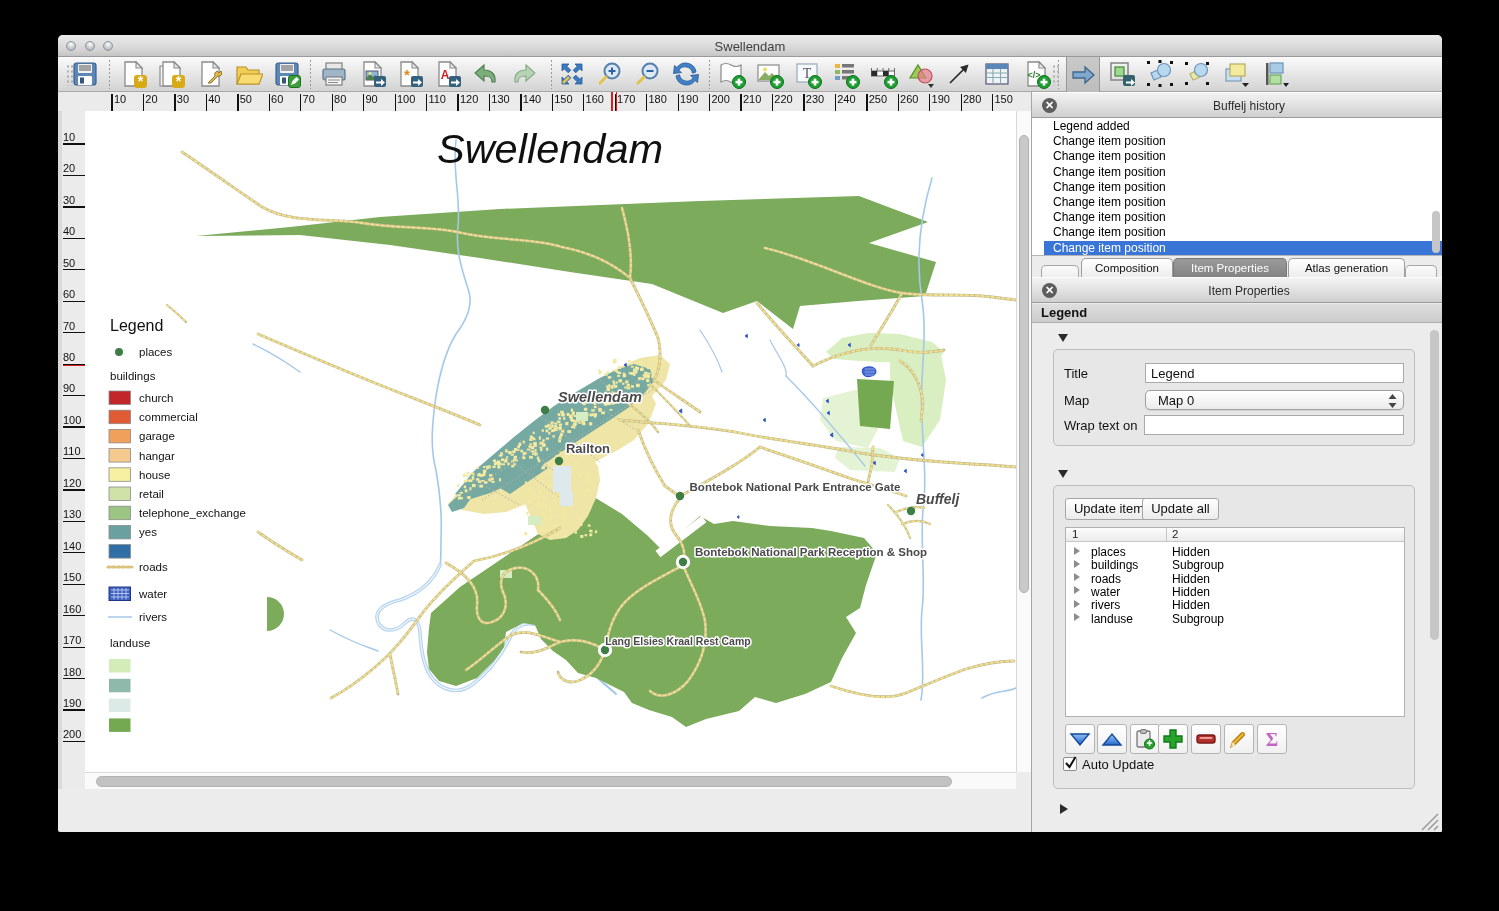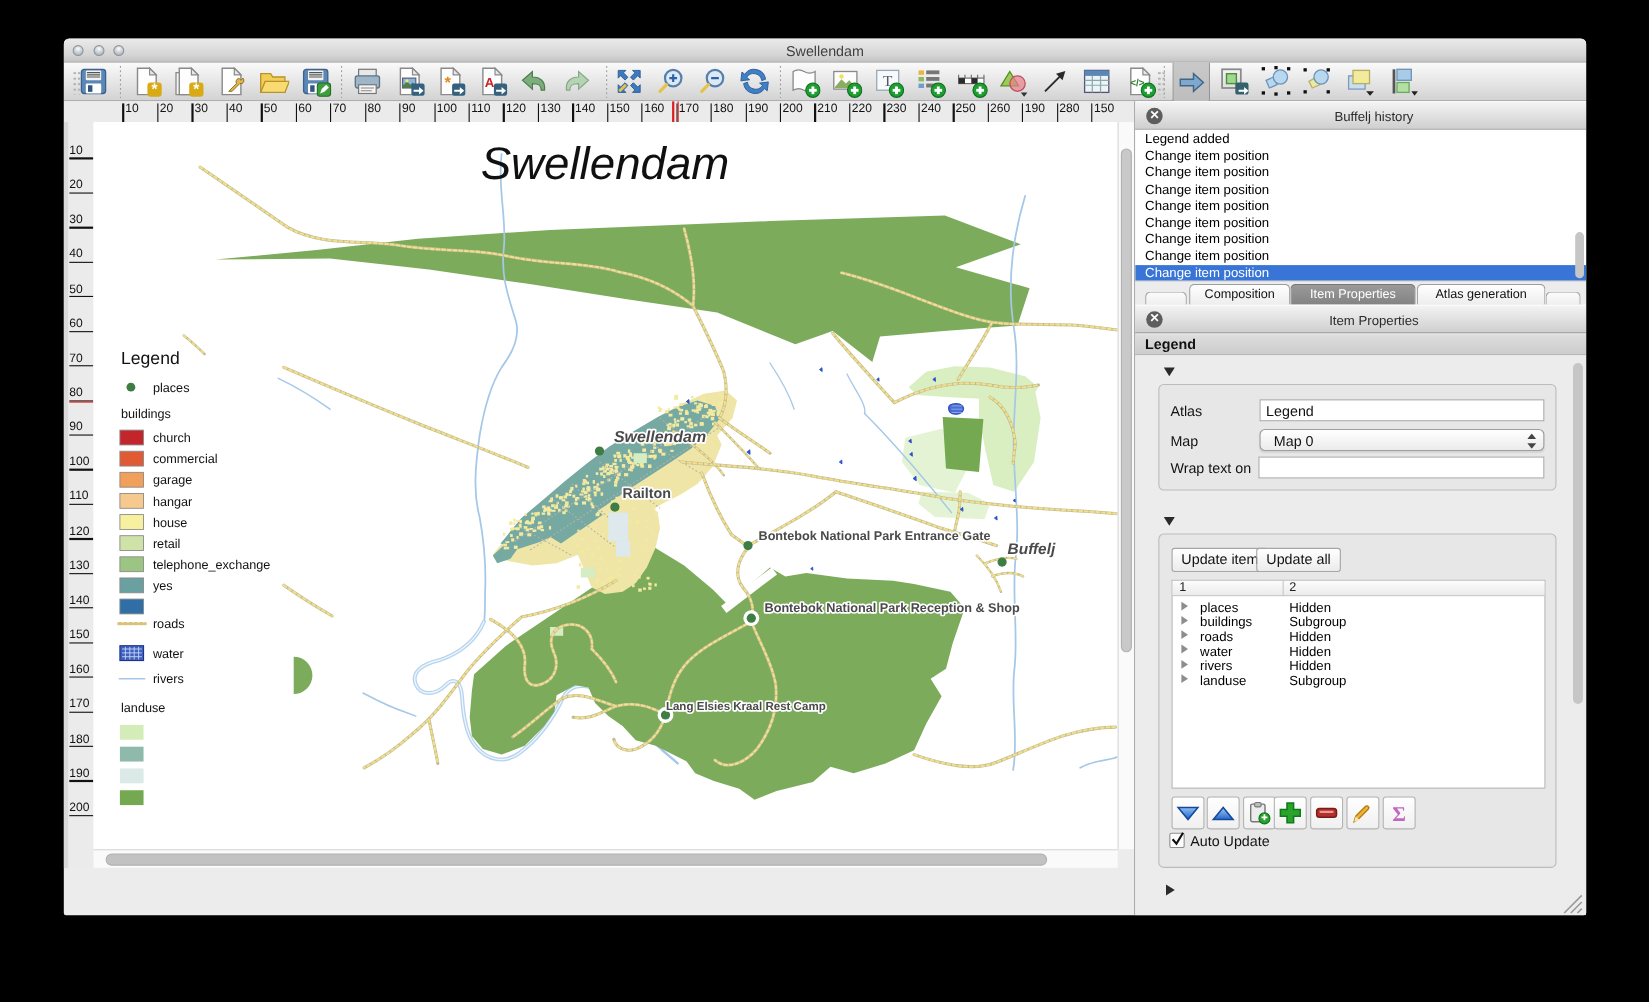--- a/index.html
+++ b/index.html
@@ -26,21 +26,21 @@
 #hsb{position:absolute;left:27px;top:737px;width:931px;height:17px;background:#fafafa;border-top:1px solid #d8d8d8;}
 #hsb .thumb{position:absolute;left:11px;top:3px;width:856px;height:11px;border-radius:6px;background:#c2c2c2;border:1px solid #b2b2b2;}
 #botbar{position:absolute;left:0;top:754px;width:973px;height:43px;background:#ececec;border-top:1px solid #cfcfcf;}
 .pushbtn{position:absolute;height:22px;background:linear-gradient(#ffffff,#ededed);border:1px solid #a3a3a3;border-radius:5px;font-size:13px;color:#1a1a1a;text-align:center;line-height:20px;box-shadow:0 1px 0 rgba(255,255,255,.7);}
 
 #dock{position:absolute;left:973px;top:57px;width:411px;height:740px;background:#ececec;border-left:1px solid #a6a6a6;}
 .phead{position:absolute;left:0;width:100%;height:26px;background:linear-gradient(#f3f3f3,#cfcfcf);border-bottom:1px solid #9b9b9b;border-top:1px solid #fdfdfd;}
 .phead .ptitle{position:absolute;left:30px;right:6px;text-align:center;top:6px;font-size:12px;color:#2c2c2c;}
 .phead .pclose{position:absolute;left:10px;top:5px;width:15px;height:15px;border-radius:50%;background:#5d5d5d;color:#fff;font-size:11px;line-height:15px;text-align:center;font-weight:bold;}
 #chlist{position:absolute;left:0;top:26px;width:100%;height:138px;background:#fff;border-bottom:1px solid #b5b5b5;overflow:hidden;}
-.chrow{position:absolute;left:0;width:100%;height:15.2px;font-size:12px;color:#000;padding-left:9px;line-height:15.2px;}
+.chrow{position:absolute;left:12px;width:100%;height:15.2px;font-size:12px;color:#000;padding-left:9px;line-height:15.2px;}
 .chsel{background:#3875d7;color:#fff;}
 #chsb{position:absolute;right:2px;top:93px;width:8px;height:42px;border-radius:4px;background:#c6c6c6;}
 
 #tabrow{position:absolute;left:0;top:164px;width:100%;height:21px;background:#ececec;}
 .tab{position:absolute;top:2px;height:19px;border:1px solid #9d9d9d;border-bottom:none;border-radius:5px 5px 0 0;background:linear-gradient(#ffffff,#ededed);font-size:11.5px;color:#111;text-align:center;line-height:18px;}
 .tabactive{background:linear-gradient(#9a9a9a,#838383);color:#fff;border-color:#787878;}
 .tabstub{position:absolute;top:9px;height:12px;border:1px solid #a5a5a5;border-bottom:none;border-radius:5px 5px 0 0;background:linear-gradient(#fbfbfb,#efefef);}
 
 #legbar{position:absolute;left:0;top:212px;width:100%;height:19px;background:linear-gradient(#dedede,#cccccc);border-bottom:1px solid #adadad;font-size:13px;font-weight:bold;color:#111;padding-left:9px;line-height:18px;}
 #ipbody{position:absolute;left:0;top:231px;width:100%;height:509px;background:#ececec;overflow:hidden;}
@@ -1010,21 +1010,21 @@
       <div class="phead" style="top:185px">
         <div class="pclose">✕</div>
         <div class="ptitle">Item Properties</div>
       </div>
       <div id="legbar">Legend</div>
       <div id="ipbody">
         <div class="ipsb" style="top:7px;height:310px"></div>
         <div class="tri-d" style="left:26px;top:11px"></div>
         <div class="sechead" style="left:43px;top:8px">Main properties</div>
         <div class="groupbox" style="left:21px;top:26px;width:362px;height:97px"></div>
-        <div class="flabel" style="left:32px;top:43px">Atlas</div>
+        <div class="flabel" style="left:32px;top:43px">Title</div>
         <div class="tinput" style="left:113px;top:40px;width:259px;height:20px;line-height:19px">Legend</div>
         <div class="flabel" style="left:32px;top:70px">Map</div>
         <div class="combo" style="left:113px;top:67px;width:259px;height:20px;line-height:19px;padding-left:12px">Map 0<svg style="position:absolute;right:6px;top:3px" width="9" height="14" viewBox="0 0 9 14">
             <path d="M4.5 0 L8.5 5 L0.5 5 Z" fill="#444"></path>
             <path d="M4.5 14 L8.5 9 L0.5 9 Z" fill="#444"></path>
           </svg></div>
         <div class="flabel" style="left:32px;top:95px">Wrap text on</div>
         <div class="tinput" style="left:112px;top:92px;width:260px;height:20px"></div>
         <div class="tri-d" style="left:26px;top:147px"></div>
         <div class="sechead" style="left:43px;top:144px">Legend house</div>

